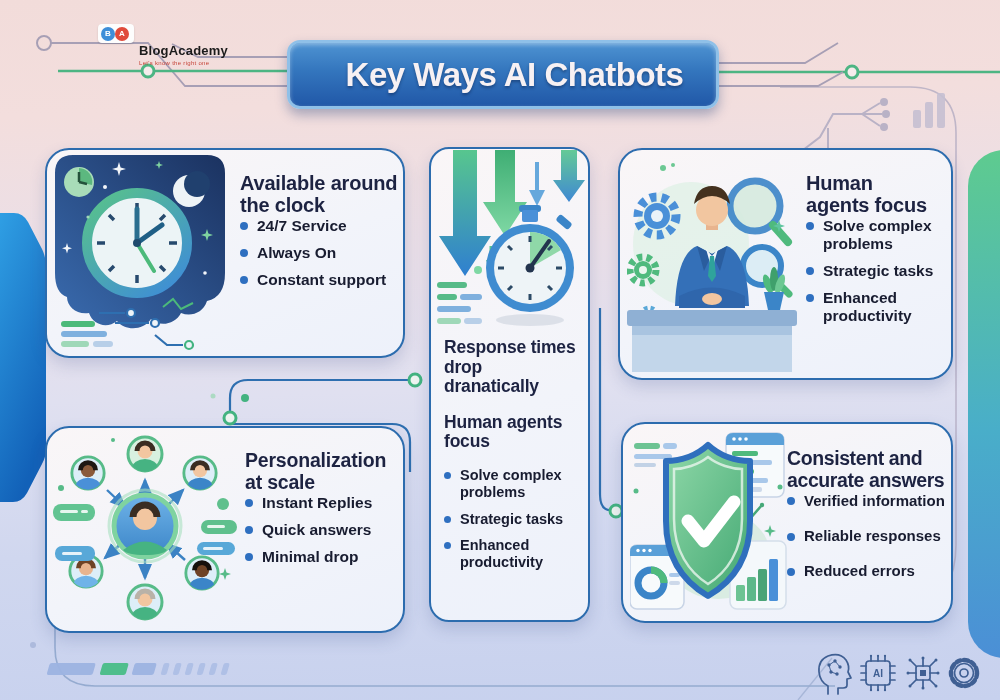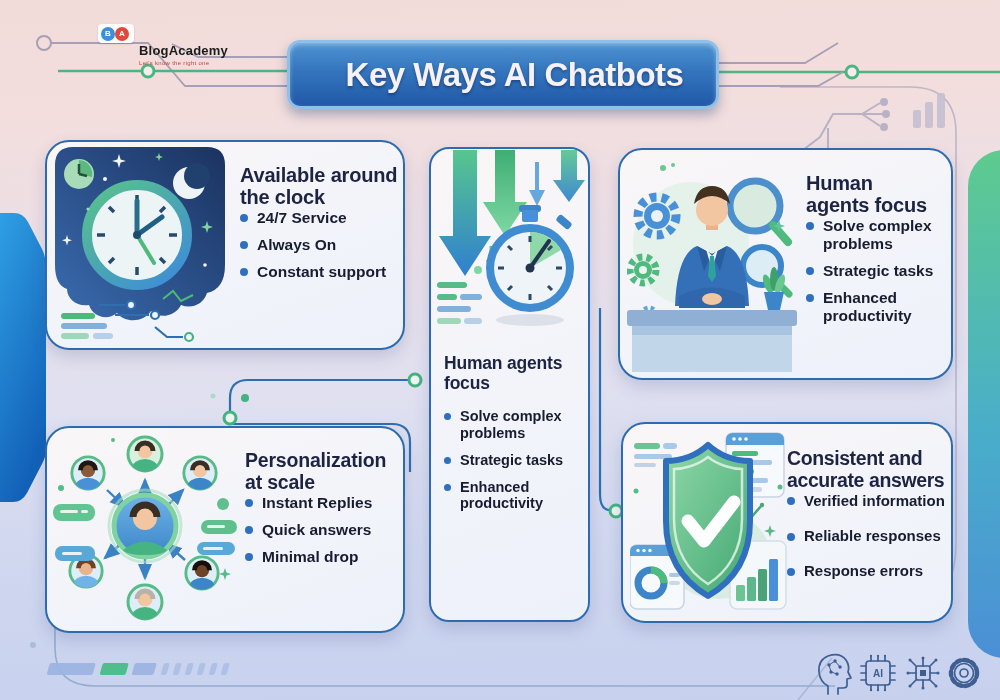--- a/index.html
+++ b/index.html
@@ -112,21 +112,21 @@
     <div>
       <div class="brand-name">BlogAcademy</div>
       <div class="brand-tag">Let's know the right one</div>
     </div>
   </div>
 
   <div class="abs title-banner">
     <span class="title-text">Key Ways AI Chatbots</span>
   </div>
 
-  <div class="card" style="left:45px;top:140px;width:356px;height:206px;">
+  <div class="card" style="left:45px;top:148px;width:356px;height:206px;">
     <svg class="abs" style="left:8px;top:5px" width="170" height="198" viewBox="0 0 170 198">
       <defs>
         <linearGradient id="ng" x1="1" y1="0" x2="0" y2="1">
             <stop offset="0" stop-color="#1b3260"></stop>
             <stop offset="1" stop-color="#3a6cb0"></stop>
           </linearGradient>
         <linearGradient id="ringg" x1="0" y1="0" x2="0.8" y2="1">
             <stop offset="0" stop-color="#59c389"></stop>
             <stop offset="1" stop-color="#3f8fd4"></stop>
           </linearGradient>
@@ -230,20 +230,21 @@
         <circle cx="45" cy="120" r="4" fill="#7fd8a4"></circle>
         <rect x="4" y="132" width="30" height="6" rx="3" fill="#57bb88"></rect>
         <rect x="4" y="144" width="20" height="6" rx="3" fill="#57bb88"></rect>
           <rect x="27" y="144" width="22" height="6" rx="3" fill="#7fb0de"></rect>
         <rect x="4" y="156" width="34" height="6" rx="3" fill="#7fb0de"></rect>
         <rect x="4" y="168" width="24" height="6" rx="3" fill="#9fd8b8"></rect>
           <rect x="31" y="168" width="18" height="6" rx="3" fill="#b8cfe8"></rect>
       </g>
     </svg>
     <div style="padding:6px 12px 0 13px;">
+      <div class="h" style="font-size:17.5px;">Response times drop dranatically</div>
       <div class="h" style="font-size:17.5px;margin-top:16px;">Human agents focus</div>
       <div class="bullets" style="margin-top:15px;gap:10px;">
         <div class="b-row">
             <span class="b-dot"></span>
             <span class="b-txt">Solve complex problems</span>
           </div>
         <div class="b-row">
             <span class="b-dot"></span>
             <span class="b-txt">Strategic tasks</span>
           </div>
@@ -468,21 +469,21 @@
         <div class="b-row">
             <span class="b-dot"></span>
             <span class="b-txt" style="font-size:15px;">Verified information</span>
           </div>
         <div class="b-row">
             <span class="b-dot"></span>
             <span class="b-txt" style="font-size:15px;">Reliable responses</span>
           </div>
         <div class="b-row">
             <span class="b-dot"></span>
-            <span class="b-txt" style="font-size:15px;">Response errors</span>
+            <span class="b-txt" style="font-size:15px;">Reduced errors</span>
           </div>
       </div>
     </div>
   </div>
 
   <svg class="abs" style="left:812px;top:650px" width="172" height="48" viewBox="0 0 172 48">
     <g stroke="#3f5f93" stroke-width="1.7" fill="none" stroke-linecap="round" stroke-linejoin="round">
       <g transform="translate(4,2)">
         <path d="M12,42 L12,34 Q4,30 3,20 Q2,8 12,4 Q24,0 30,8 Q34,14 32,20 L35,26 L31,27 L31,33 Q31,36 27,36 L22,36 L22,42"></path>
         <path d="M13,13 L19,9 L24,15 M13,13 L15,20 L21,22" stroke-width="1"></path>

